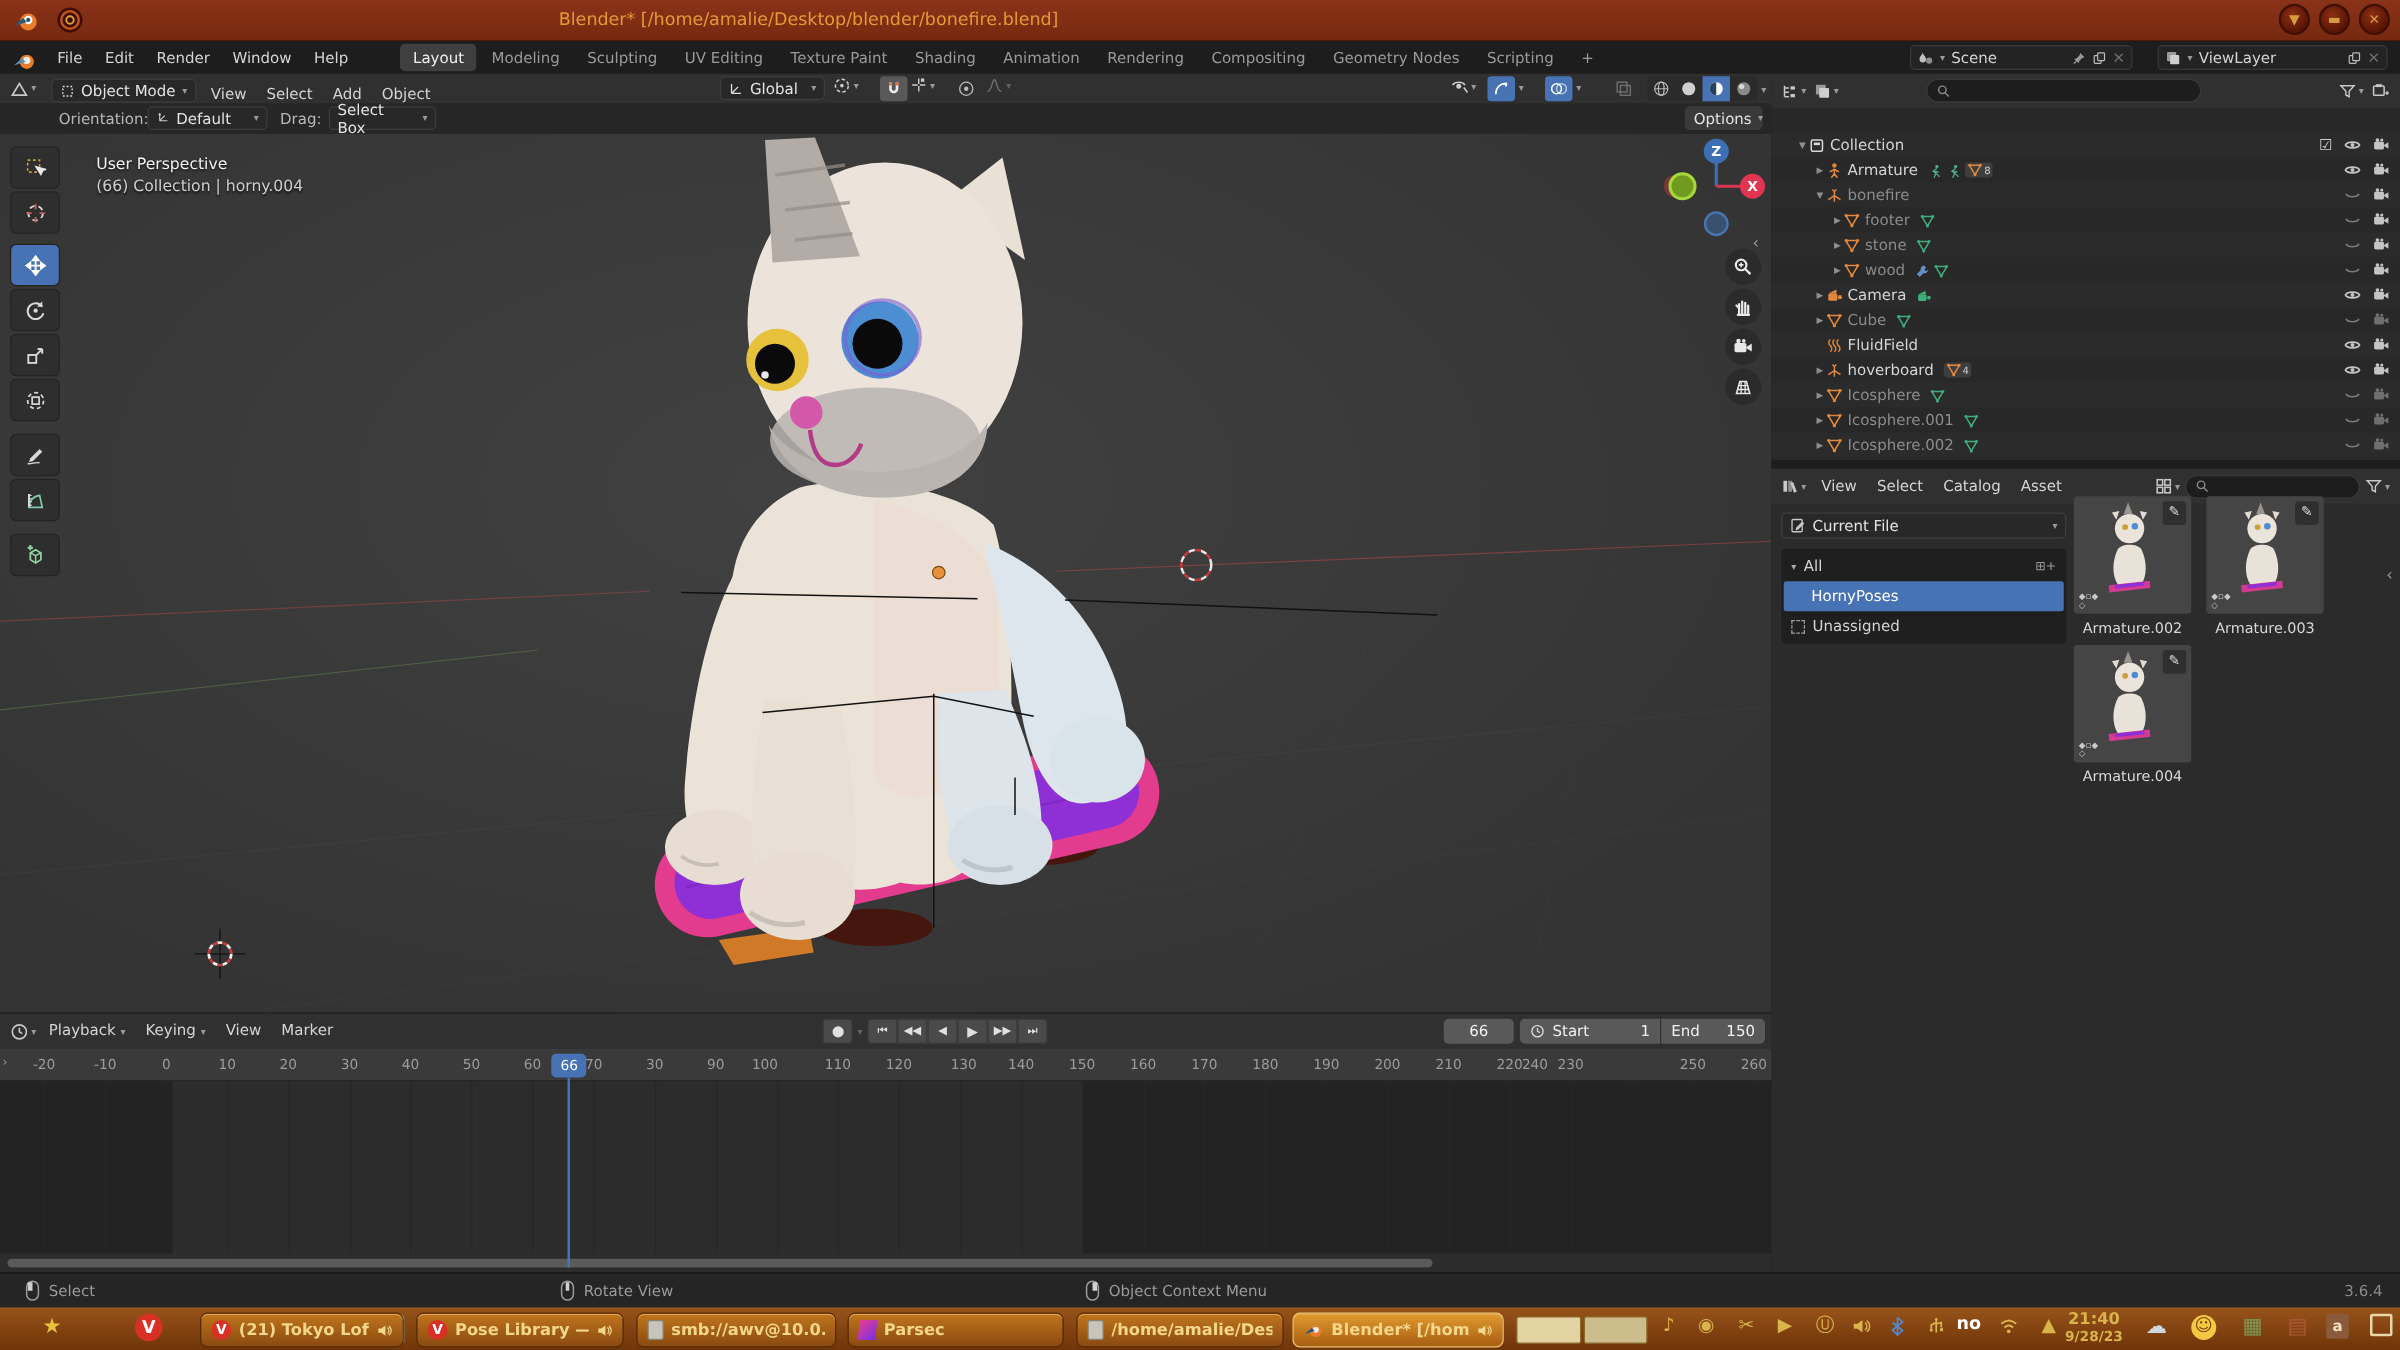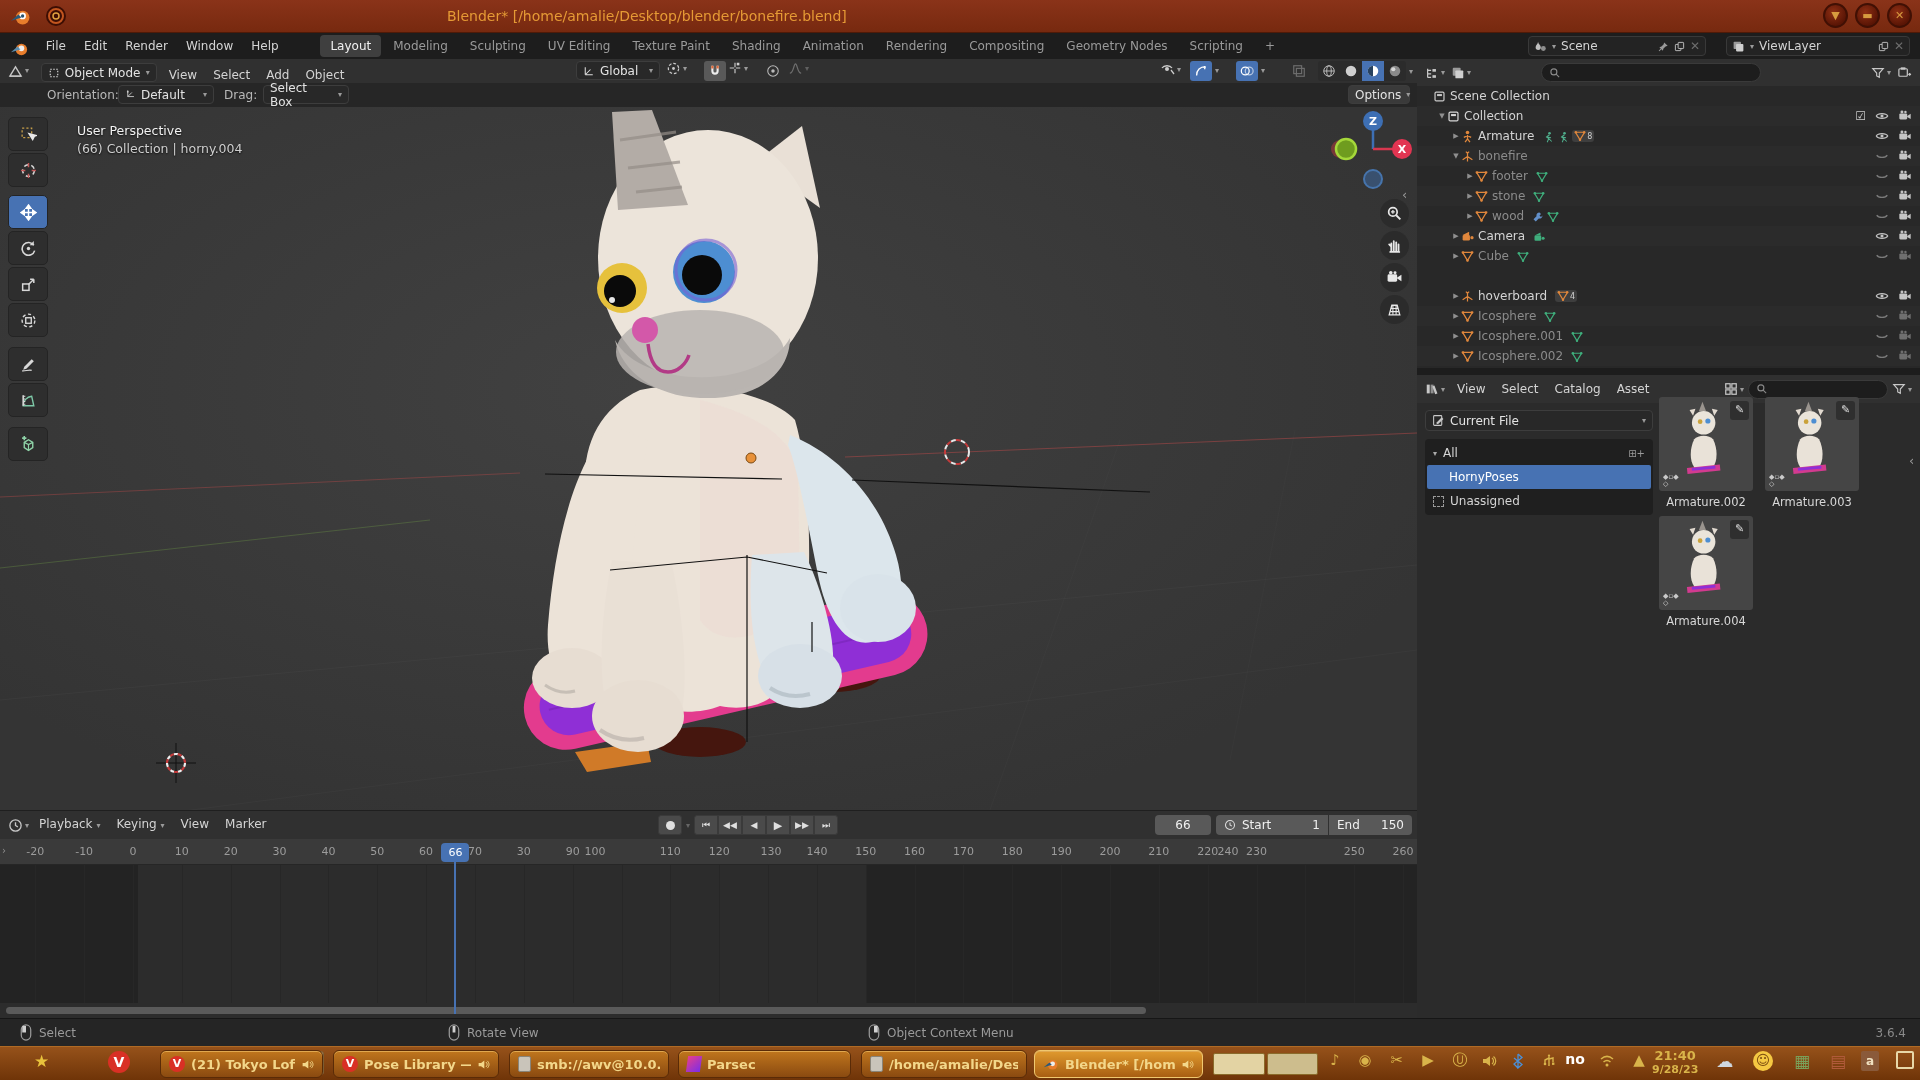--- a/index.html
+++ b/index.html
@@ -588,28 +588,20 @@
         </svg>
       <span class="chev">▾</span>
     </span>
     <svg class="i" width="15" height="15" viewBox="0 0 16 16">
         <rect x="2" y="4" width="9" height="8" rx="1" fill="none" stroke="#c8c8c8" stroke-width="1.3"></rect>
         <rect x="4" y="2.5" width="5" height="2.5" fill="#c8c8c8"></rect>
         <path d="M12 10h3M13.5 8.5v3" stroke="#c8c8c8" stroke-width="1.3"></path>
       </svg>
   </div>
   <div id="ol-rows" class="abs" style="top:27px;left:0;width:503px;height:282px;overflow:hidden">
-      <div class="ol-row" style="top: 0px; background: rgb(40, 40, 40); padding-left: 6px;">
-        <span class="ol-arrow"></span>
-        <svg class="i" width="13" height="13" viewBox="0 0 16 16" style="color: rgb(200, 200, 200);">
-          <use href="#sy-box" fill="currentColor"></use>
-        </svg>
-        <span class="lbl">Scene Collection</span>
-        <span class="row-flex" style="position: absolute; right: 8px; gap: 9px;"></span>
-      </div>
       <div class="ol-row" style="top: 20px; background: rgb(43, 43, 43); padding-left: 20px;">
         <span class="ol-arrow">▼</span>
         <svg class="i" width="13" height="13" viewBox="0 0 16 16" style="color: rgb(216, 216, 216);">
           <use href="#sy-box" fill="currentColor"></use>
         </svg>
         <span class="lbl">Collection</span>
         <span class="row-flex" style="position: absolute; right: 8px; gap: 9px;">
           <span style="color: rgb(204, 204, 204); font-size: 12px;">☑</span>
           <svg class="i" width="14" height="14" viewBox="0 0 16 16" style="color: rgb(196, 196, 196);">
             <use href="#sy-eye" fill="currentColor"></use>
@@ -755,20 +747,35 @@
         <span class="row-flex" style="margin-left: 8px; gap: 3px;">
           <span><svg class="i" width="12" height="12" viewBox="0 0 16 16" style="color: rgb(63, 174, 124);">
               <use href="#sy-mesh" fill="currentColor"></use>
             </svg></span>
         </span>
         <span class="row-flex" style="position: absolute; right: 8px; gap: 9px;">
           <svg class="i" width="14" height="14" viewBox="0 0 16 16" style="color: rgb(122, 122, 122);">
             <use href="#sy-eye-off" fill="currentColor"></use>
           </svg>
           <svg class="i" width="14" height="14" viewBox="0 0 16 16" style="color: rgb(111, 111, 111);">
+            <use href="#sy-cam" fill="currentColor"></use>
+          </svg>
+        </span>
+      </div>
+      <div class="ol-row" style="top: 180px; background: rgb(43, 43, 43); padding-left: 34px;">
+        <span class="ol-arrow"></span>
+        <svg class="i" width="13" height="13" viewBox="0 0 16 16" style="color: rgb(224, 135, 60);">
+          <use href="#sy-force" fill="currentColor"></use>
+        </svg>
+        <span class="lbl">FluidField</span>
+        <span class="row-flex" style="position: absolute; right: 8px; gap: 9px;">
+          <svg class="i" width="14" height="14" viewBox="0 0 16 16" style="color: rgb(196, 196, 196);">
+            <use href="#sy-eye" fill="currentColor"></use>
+          </svg>
+          <svg class="i" width="14" height="14" viewBox="0 0 16 16" style="color: rgb(196, 196, 196);">
             <use href="#sy-cam" fill="currentColor"></use>
           </svg>
         </span>
       </div>
       <div class="ol-row" style="top: 200px; background: rgb(40, 40, 40); padding-left: 34px;">
         <span class="ol-arrow">▶</span>
         <svg class="i" width="13" height="13" viewBox="0 0 16 16" style="color: rgb(224, 135, 60);">
           <use href="#sy-empty" fill="currentColor"></use>
         </svg>
         <span class="lbl">hoverboard</span>
@@ -993,21 +1000,21 @@
       <span class="ruler-num" style="left: 133px;">0</span>
       <span class="ruler-num" style="left: 181.85px;">10</span>
       <span class="ruler-num" style="left: 230.7px; text-align: right;">20</span>
       <span class="ruler-num" style="left: 279.55px;">30</span>
       <span class="ruler-num" style="left: 328.4px;">40</span>
       <span class="ruler-num" style="left: 377.25px;">50</span>
       <span class="ruler-num" style="left: 426.1px;">60</span>
       <span class="ruler-num" style="left: 474.95px;">70</span>
       <span class="ruler-num" style="left: 523.8px;">30</span>
       <span class="ruler-num" style="left: 572.65px;">90</span>
-      <span class="ruler-num" style="left: 595px;">100</span>
+      <span class="ruler-num" style="left: 612px;">100</span>
       <span class="ruler-num" style="left: 670.35px;">110</span>
       <span class="ruler-num" style="left: 719.2px;">120</span>
       <span class="ruler-num" style="left: 771px;">130</span>
       <span class="ruler-num" style="left: 816.9px;">140</span>
       <span class="ruler-num" style="left: 865.75px;">150</span>
       <span class="ruler-num" style="left: 914.6px;">160</span>
       <span class="ruler-num" style="left: 963.45px;">170</span>
       <span class="ruler-num" style="left: 1012.3px;">180</span>
       <span class="ruler-num" style="left: 1061.15px;">190</span>
       <span class="ruler-num" style="left: 1110px;">200</span>

